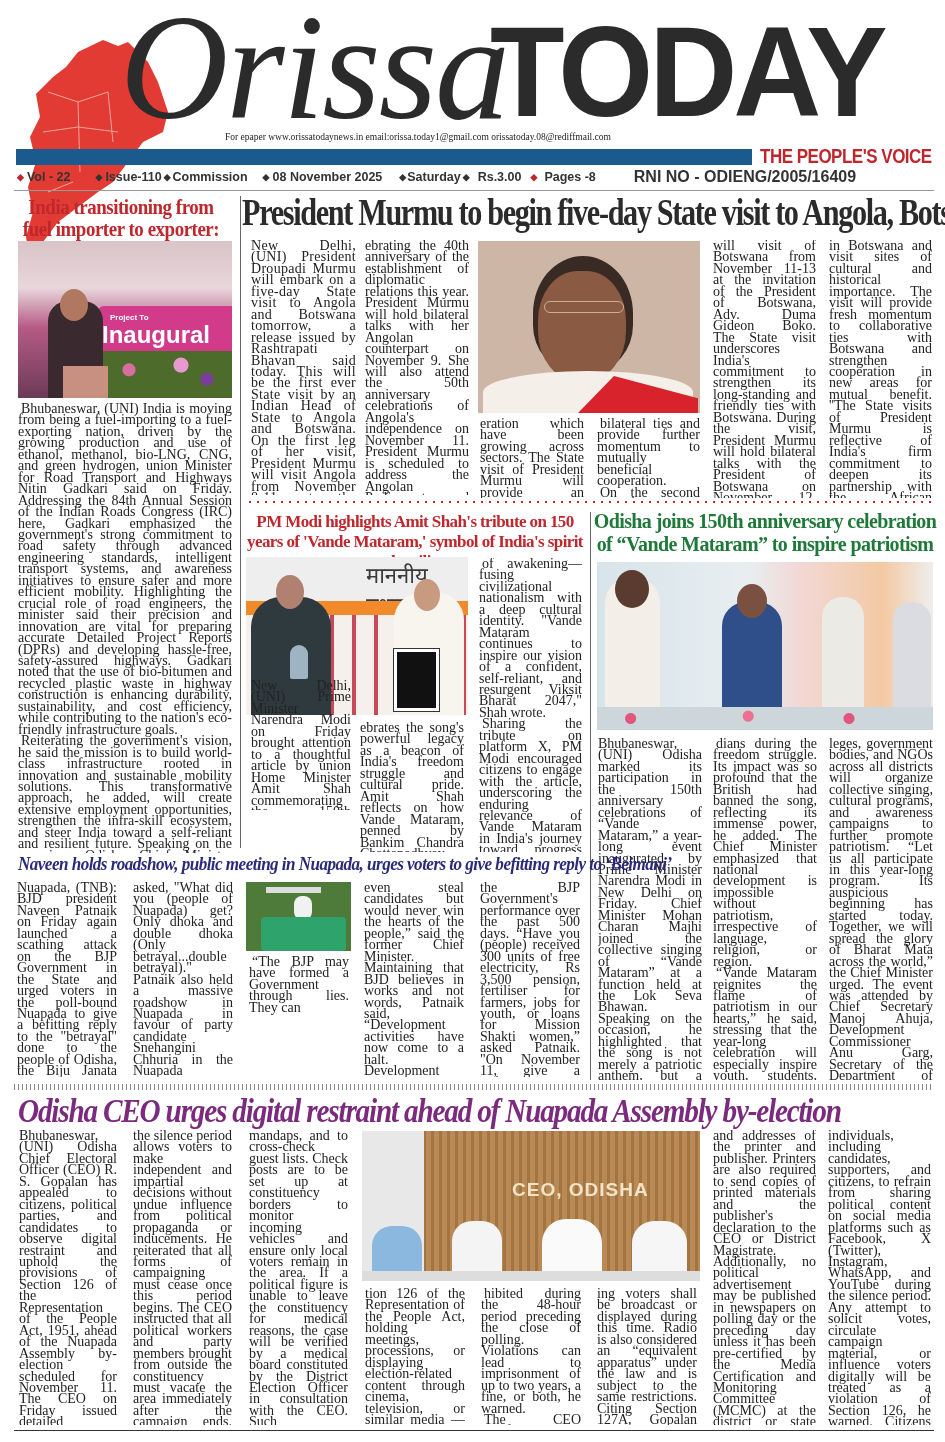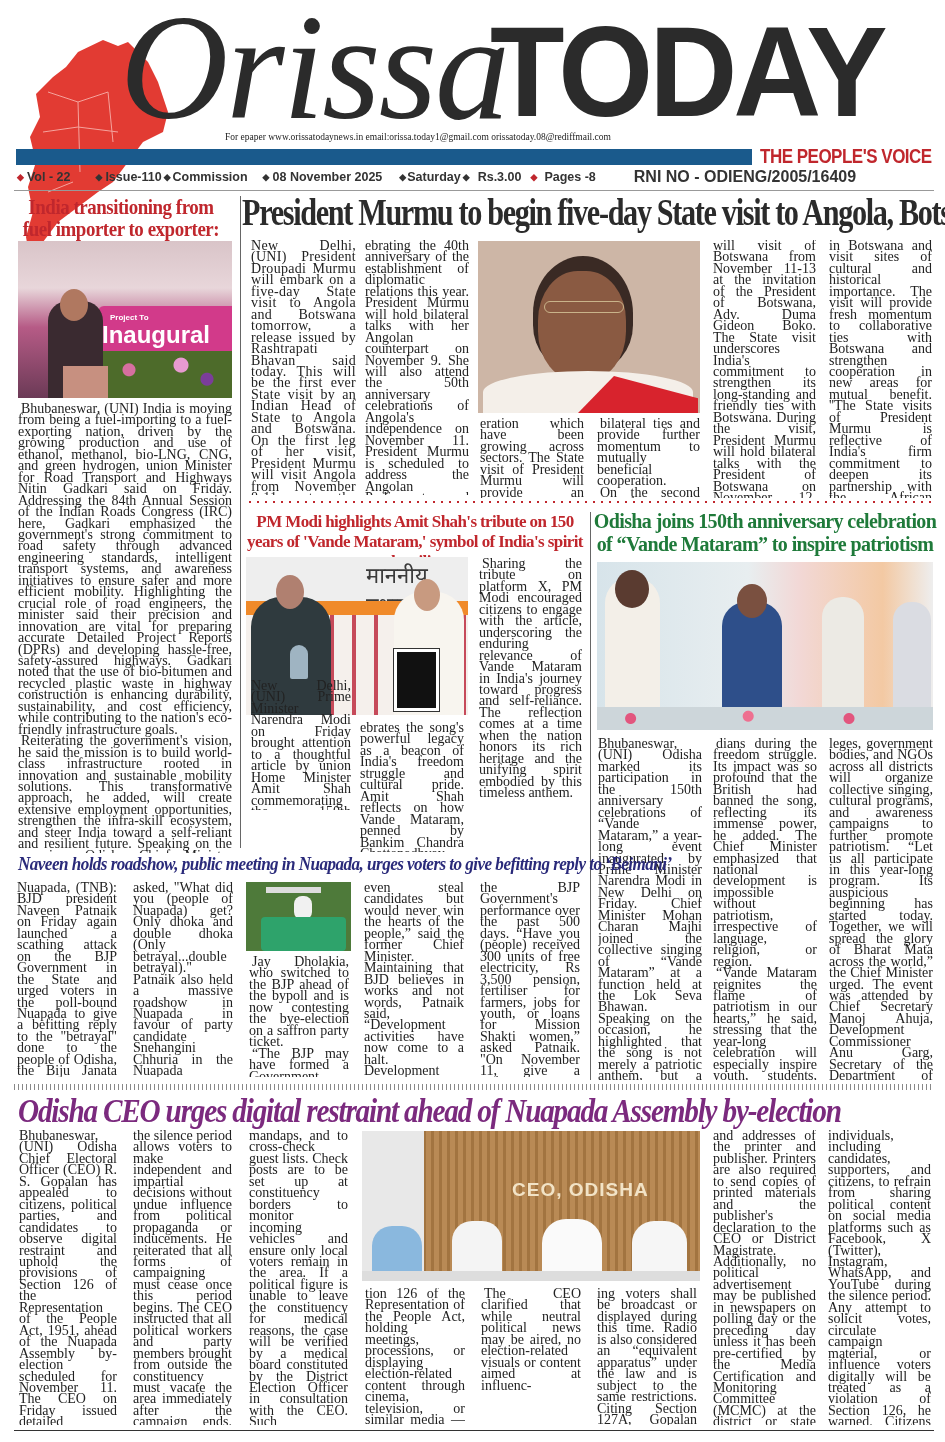--- a/index.html
+++ b/index.html
@@ -119,20 +119,21 @@
   <div class="abs" style="left:5px;top:40px;width:80px;height:118px;background:#2f3a3e;border-radius:30px 30px 0 0"></div>
   <div class="abs" style="left:30px;top:18px;width:28px;height:34px;background:#b08070;border-radius:50%"></div>
   <div class="abs" style="left:148px;top:35px;width:70px;height:123px;background:#f8f5ef;border-radius:28px 28px 0 0"></div>
   <div class="abs" style="left:168px;top:22px;width:26px;height:32px;background:#c89a80;border-radius:50%"></div>
   <div class="abs" style="left:148px;top:92px;width:45px;height:62px;background:#111;border:3px solid #fff;outline:1px solid #333"></div>
   <div class="abs" style="left:44px;top:88px;width:18px;height:34px;background:#9fb4c2;border-radius:9px 9px 2px 2px"></div>
 </div>
 <div class="col txt" style="left:251px;top:680px;width:100px;height:130px">New Delhi, (UNI) Prime Minister Narendra Modi on Friday brought attention to a thoughtful article by union Home Minister Amit Shah commemorating the 150th anniversary of Vande Mataram, India's revered national song. Shah's piece cel-</div>
 <div class="col txt" style="left:360px;top:722px;width:104px;height:130px">ebrates the song's powerful legacy as a beacon of India's freedom struggle and cultural pride. Amit Shah reflects on how Vande Mataram, penned by Bankim Chandra Chattopadhyay during the oppressive colonial era, emerged as a dawn-song</div>
 <div class="col txt" style="left:479px;top:558px;width:103px;height:294px">
+  <p>of awakening—fusing civilizational nationalism with a deep cultural identity. "Vande Mataram continues to inspire our vision of a confident, self-reliant, and resurgent Viksit Bharat 2047," Shah wrote.</p>
   <p>Sharing the tribute on platform X, PM Modi encouraged citizens to engage with the article, underscoring the enduring relevance of Vande Mataram in India's journey toward progress and self-reliance. The reflection comes at a time when the nation honors its rich heritage and the unifying spirit embodied by this timeless anthem.</p>
 </div>
 
 <div class="hl" id="hl-odisha">Odisha joins 150th anniversary celebration of “Vande Mataram” to inspire patriotism</div>
 <div class="img" style="left:597px;top:562px;width:336px;height:168px;background:linear-gradient(90deg,#d7e4ea 0%,#e8eef0 45%,#f2d8d6 60%,#f3c9a3 85%,#eee 100%)">
   <div class="abs" style="left:8px;top:15px;width:55px;height:153px;background:#f3efe8;border-radius:26px 26px 0 0"></div>
   <div class="abs" style="left:18px;top:8px;width:34px;height:38px;background:#5a3b30;border-radius:50%"></div>
   <div class="abs" style="left:125px;top:40px;width:60px;height:128px;background:#2e4f8a;border-radius:24px 24px 0 0"></div>
   <div class="abs" style="left:140px;top:22px;width:30px;height:34px;background:#7a5040;border-radius:50%"></div>
   <div class="abs" style="left:225px;top:35px;width:42px;height:133px;background:#eceae4;border-radius:20px 20px 0 0"></div>
@@ -149,21 +150,20 @@
 
 <div class="hl" id="hl-naveen">Naveen holds roadshow, public meeting in Nuapada, urges voters to give befitting reply to ‘Beimani’</div>
 <div class="col txt" style="left:17px;top:882px;width:100px;height:195px">Nuapada, (TNB): BJD president Naveen Patnaik on Friday again launched a scathing attack on the BJP Government in the State and urged voters in the poll-bound Nuapada to give a befitting reply to the "betrayal" done to the people of Odisha, the Biju Janata Dal, and to him personally. Addressing an election rally in Nuapada, the former Chief Minister Patnaik</div>
 <div class="col txt" style="left:133px;top:882px;width:100px;height:195px">asked, "What did you (people of Nuapada) get? Only dhoka and double dhoka (Only betrayal...double betrayal)." Patnaik also held a massive roadshow in Nuapada in favour of party candidate Snehangini Chhuria in the Nuapada Assembly byeelection. The BJD chief's remarks were aimed at late BJD MLA Rajendra Dholakia's son</div>
 <div class="img" style="left:246px;top:882px;width:105px;height:69px;background:#4e7a3a">
   <div class="abs" style="left:20px;top:5px;width:55px;height:6px;background:#ddd"></div>
   <div class="abs" style="left:48px;top:14px;width:18px;height:24px;background:#f1f1f1;border-radius:8px"></div>
   <div class="abs" style="left:15px;top:35px;width:85px;height:34px;background:#2ea36b;border-radius:4px"></div>
 </div>
 <div class="col txt" style="left:249px;top:956px;width:100px;height:121px">
-  <p>Jay Dholakia, who switched to the BJP ahead of the bypoll and is now contesting the bye-election on a saffron party ticket.</p>
   <p>“The BJP may have formed a Government through lies. They can</p>
 </div>
 <div class="col txt" style="left:364px;top:882px;width:100px;height:195px">even steal candidates but would never win the hearts of the people,” said the former Chief Minister. Maintaining that BJD believes in works and not words, Patnaik said, “Development activities have now come to a halt. Development does not happen through false propaganda. A Government cannot run on lies and false promises.” The five-time former Chief Minister also questioned</div>
 <div class="col txt" style="left:480px;top:882px;width:100px;height:195px">the BJP Government's performance over the past 500 days. “Have you (people) received 300 units of free electricity, Rs 3,500 pension, fertiliser for farmers, jobs for youth, or loans for Mission Shakti women,” asked Patnaik. "On November 11, give a befitting answer to the betrayal through your vote. Bless Snehangini Chhuria and vote for the Conch symbol,” urged Patnaik.</div>
 <div class="tickline" style="left:14px;top:1084px;width:920px"></div>
 
 <div class="hl" id="hl-ceo">Odisha CEO urges digital restraint ahead of Nuapada Assembly by-election</div>
 <div class="col txt" style="left:19px;top:1130px;width:98px;height:295px">Bhubaneswar, (UNI) Odisha Chief Electoral Officer (CEO) R. S. Gopalan has appealed to citizens, political parties, and candidates to observe digital restraint and uphold the provisions of Section 126 of the Representation of the People Act, 1951, ahead of the Nuapada Assembly by-election scheduled for November 11. The CEO on Friday issued detailed guidelines concerning the 48-hour silence period before the close of polling, a time meant to ensure transparency and a free, fair, and peaceful voting environment. Gopalan emphasized that</div>
 <div class="col txt" style="left:133px;top:1130px;width:99px;height:295px">the silence period allows voters to make independent and impartial decisions without undue influence from political propaganda or inducements. He reiterated that all forms of campaigning must cease once this period begins. The CEO instructed that all political workers and party members brought from outside the constituency must vacate the area immediately after the campaign ends. The District Election Officer and Superintendent of Police, Nuapada have been directed to verify whether any outsiders are staying in community halls, lodges, or welfare</div>
 <div class="col txt" style="left:249px;top:1130px;width:99px;height:295px">mandaps, and to cross-check guest lists. Check posts are to be set up at constituency borders to monitor incoming vehicles and ensure only local voters remain in the area. If a political figure is unable to leave the constituency for medical reasons, the case will be verified by a medical board constituted by the District Election Officer in consultation with the CEO. Such exemptions, he said require Election Commission approval, and the individual will remain under video surveillance and must abstain from all political activities. Gopalan reminded that under Sec-</div>
@@ -171,18 +171,19 @@
   <div class="abs" style="left:0;top:0;width:62px;height:150px;background:#e8e8e8"></div>
   <div class="abs" style="left:150px;top:48px;color:#f2e3c6;font-family:'Liberation Sans',sans-serif;font-weight:bold;font-size:19px;letter-spacing:1px">CEO, ODISHA</div>
   <div class="abs" style="left:10px;top:95px;width:50px;height:55px;background:#8ab8de;border-radius:20px 20px 0 0"></div>
   <div class="abs" style="left:90px;top:90px;width:50px;height:60px;background:#f4f4f4;border-radius:20px 20px 0 0"></div>
   <div class="abs" style="left:180px;top:88px;width:60px;height:62px;background:#fafafa;border-radius:24px 24px 0 0"></div>
   <div class="abs" style="left:270px;top:90px;width:55px;height:60px;background:#f6f6f6;border-radius:22px 22px 0 0"></div>
   <div class="abs" style="left:0;top:140px;width:338px;height:10px;background:#ddd"></div>
 </div>
 <div class="col txt" style="left:365px;top:1288px;width:100px;height:137px">tion 126 of the Representation of the People Act, holding meetings, processions, or displaying election-related content through cinema, television, or similar media — including organizing cultural or entertainment events intended to influence voters,is strictly pro-</div>
 <div class="col txt" style="left:481px;top:1288px;width:100px;height:137px">
+  <p>hibited during the 48-hour period preceding the close of polling. Violations can lead to imprisonment of up to two years, a fine, or both, he warned.</p>
   <p>The CEO clarified that while neutral political news may be aired, no election-related visuals or content aimed at influenc-</p>
 </div>
 <div class="col txt" style="left:597px;top:1288px;width:100px;height:137px">ing voters shall be broadcast or displayed during this time. Radio is also considered an “equivalent apparatus” under the law and is subject to the same restrictions. Citing Section 127A, Gopalan reminded that every election pamphlet or poster must display the names</div>
 <div class="col txt" style="left:713px;top:1130px;width:103px;height:295px">and addresses of the printer and publisher. Printers are also required to send copies of printed materials and the publisher's declaration to the CEO or District Magistrate. Additionally, no political advertisement may be published in newspapers on polling day or the preceding day unless it has been pre-certified by the Media Certification and Monitoring Committee (MCMC) at the district or state level. This measure is designed to prevent the publication of misleading or provocative content during this sensitive period. Gopalan further urged all</div>
 <div class="col txt" style="left:828px;top:1130px;width:103px;height:295px">individuals, including candidates, supporters, and citizens, to refrain from sharing political content on social media platforms such as Facebook, X (Twitter), Instagram, WhatsApp, and YouTube during the silence period. Any attempt to solicit votes, circulate campaign material, or influence voters digitally will be treated as a violation of Section 126, he warned. Citizens were also reminded not to forward or post election-related messages, even in private groups , to help maintain a fair and peaceful atmosphere ahead of the Nuapada by-election.</div>
 <div class="abs" style="left:14px;top:1430px;width:920px;height:1px;background:#333"></div>
 
 </body></html>

